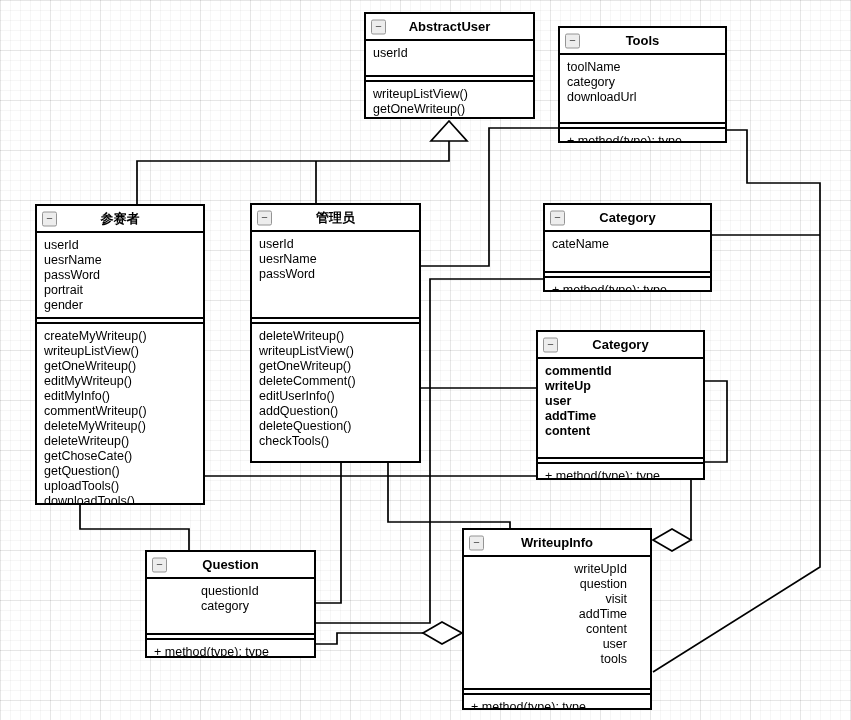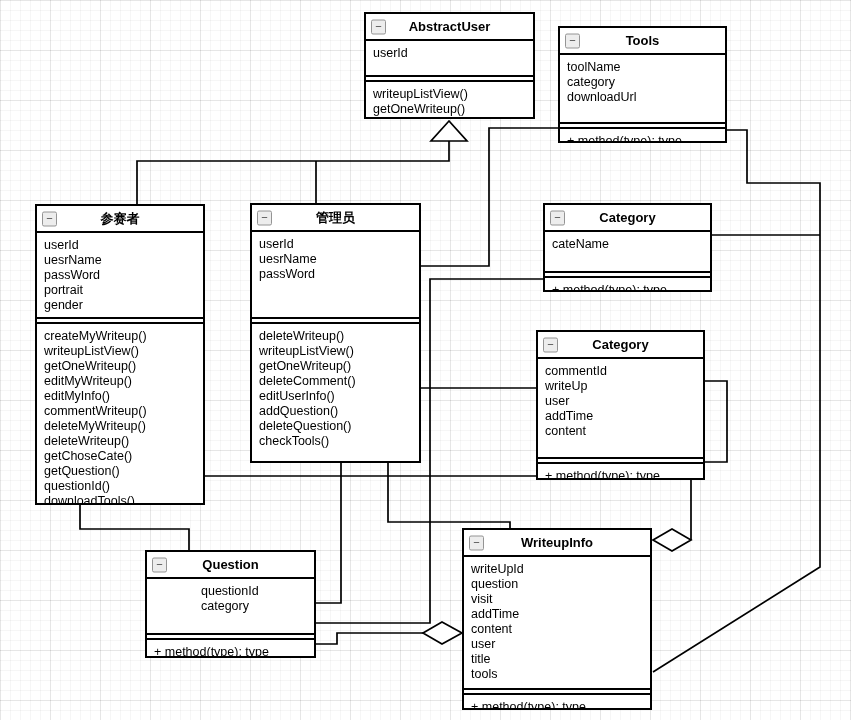--- a/index.html
+++ b/index.html
@@ -105,21 +105,21 @@
         <span class="row">createMyWriteup()</span>
         <span class="row">writeupListView()</span>
         <span class="row">getOneWriteup()</span>
         <span class="row">editMyWriteup()</span>
         <span class="row">editMyInfo()</span>
         <span class="row">commentWriteup()</span>
         <span class="row">deleteMyWriteup()</span>
         <span class="row">deleteWriteup()</span>
         <span class="row">getChoseCate()</span>
         <span class="row">getQuestion()</span>
-        <span class="row">questionId()</span>
+        <span class="row">uploadTools()</span>
         <span class="row">downloadTools()</span>
       </div>
     </div>
     <div class="uml" style="left: 250px; top: 203px; width: 171px; height: 260px;">
       <div class="title">
         <span class="collapse">−</span>
         <span>管理员</span>
       </div>
       <div class="attrs" style="height: 80px;">
         <span class="row">userId</span>
@@ -149,21 +149,21 @@
       <div class="sep"></div>
       <div class="methods">
         <span class="row">+ method(type): type</span>
       </div>
     </div>
     <div class="uml" style="left: 536px; top: 330px; width: 169px; height: 150px;">
       <div class="title">
         <span class="collapse">−</span>
         <span>Category</span>
       </div>
-      <div class="attrs" style="height: 93px;">
+      <div class="attrs" style="height: 93px; font-weight: bold;">
         <span class="row">commentId</span>
         <span class="row">writeUp</span>
         <span class="row">user</span>
         <span class="row">addTime</span>
         <span class="row">content</span>
       </div>
       <div class="sep"></div>
       <div class="methods">
         <span class="row">+ method(type): type</span>
       </div>
@@ -180,28 +180,27 @@
       <div class="sep"></div>
       <div class="methods">
         <span class="row">+ method(type): type</span>
       </div>
     </div>
     <div class="uml" style="left: 462px; top: 528px; width: 190px; height: 182px;">
       <div class="title">
         <span class="collapse">−</span>
         <span>WriteupInfo</span>
       </div>
-      <div class="attrs" style="height: 126px;">
+      <div class="attrs" style="height: 126px; text-align: right;">
         <span class="row">writeUpId</span>
         <span class="row">question</span>
         <span class="row">visit</span>
         <span class="row">addTime</span>
         <span class="row">content</span>
         <span class="row">user</span>
-        <span class="row">title</span>
         <span class="row">tools</span>
       </div>
       <div class="sep"></div>
       <div class="methods">
         <span class="row">+ method(type): type</span>
       </div>
     </div>
   </div>
 
 </body></html>

